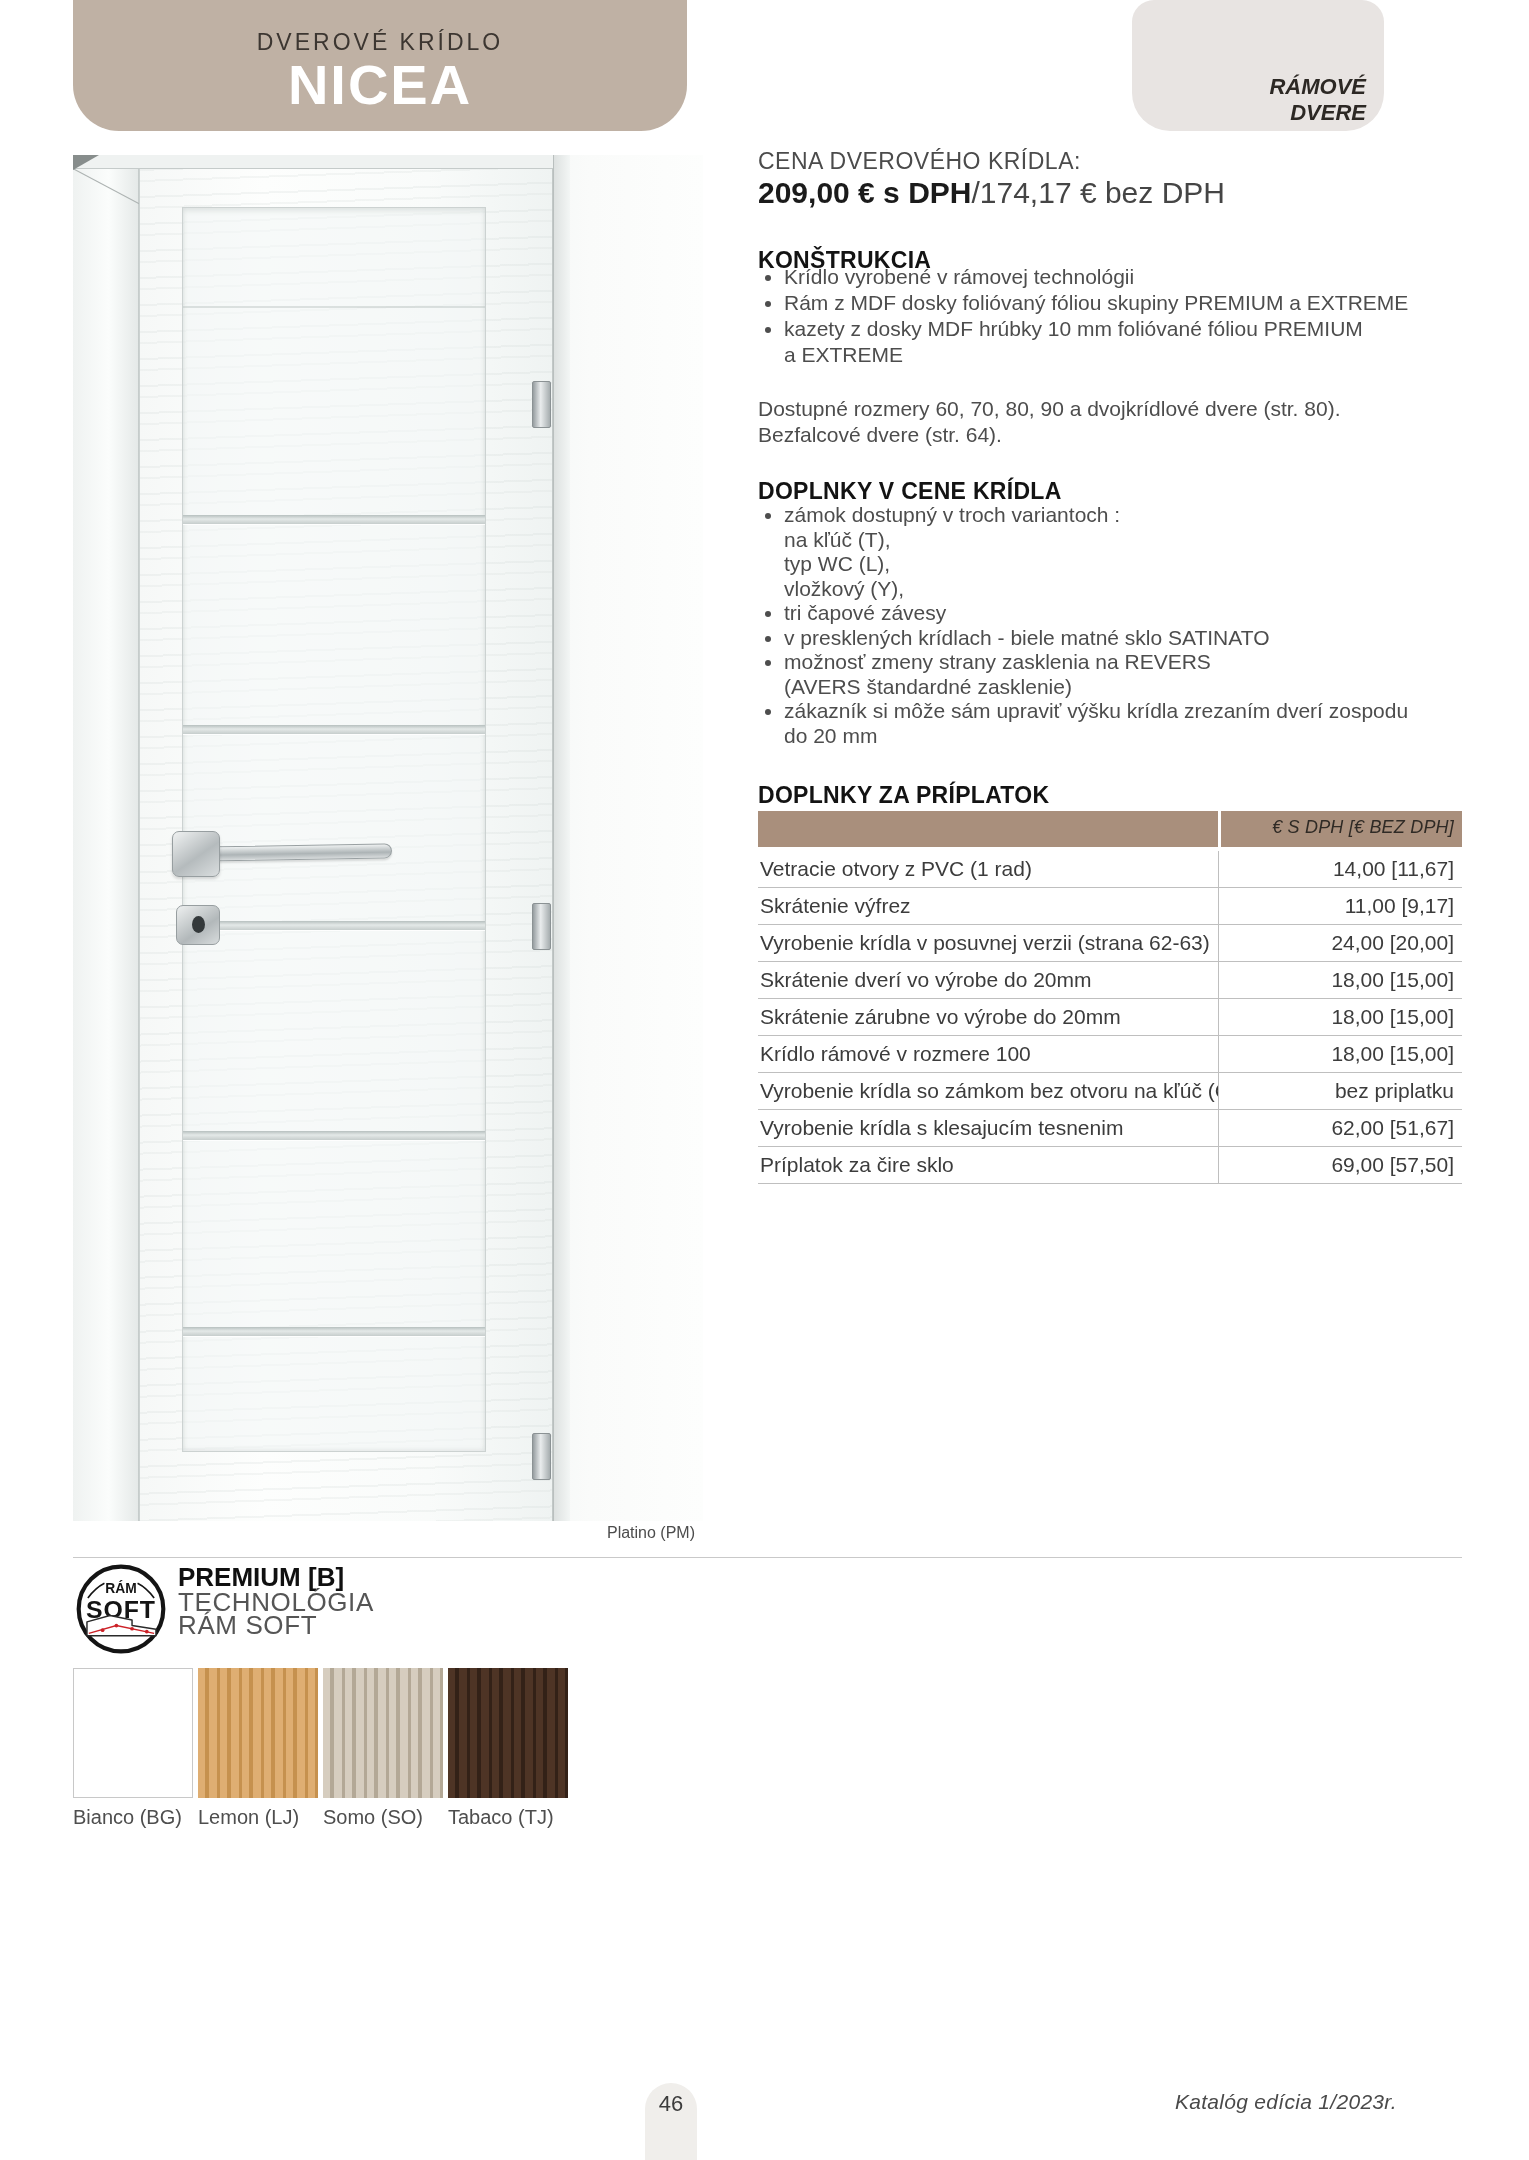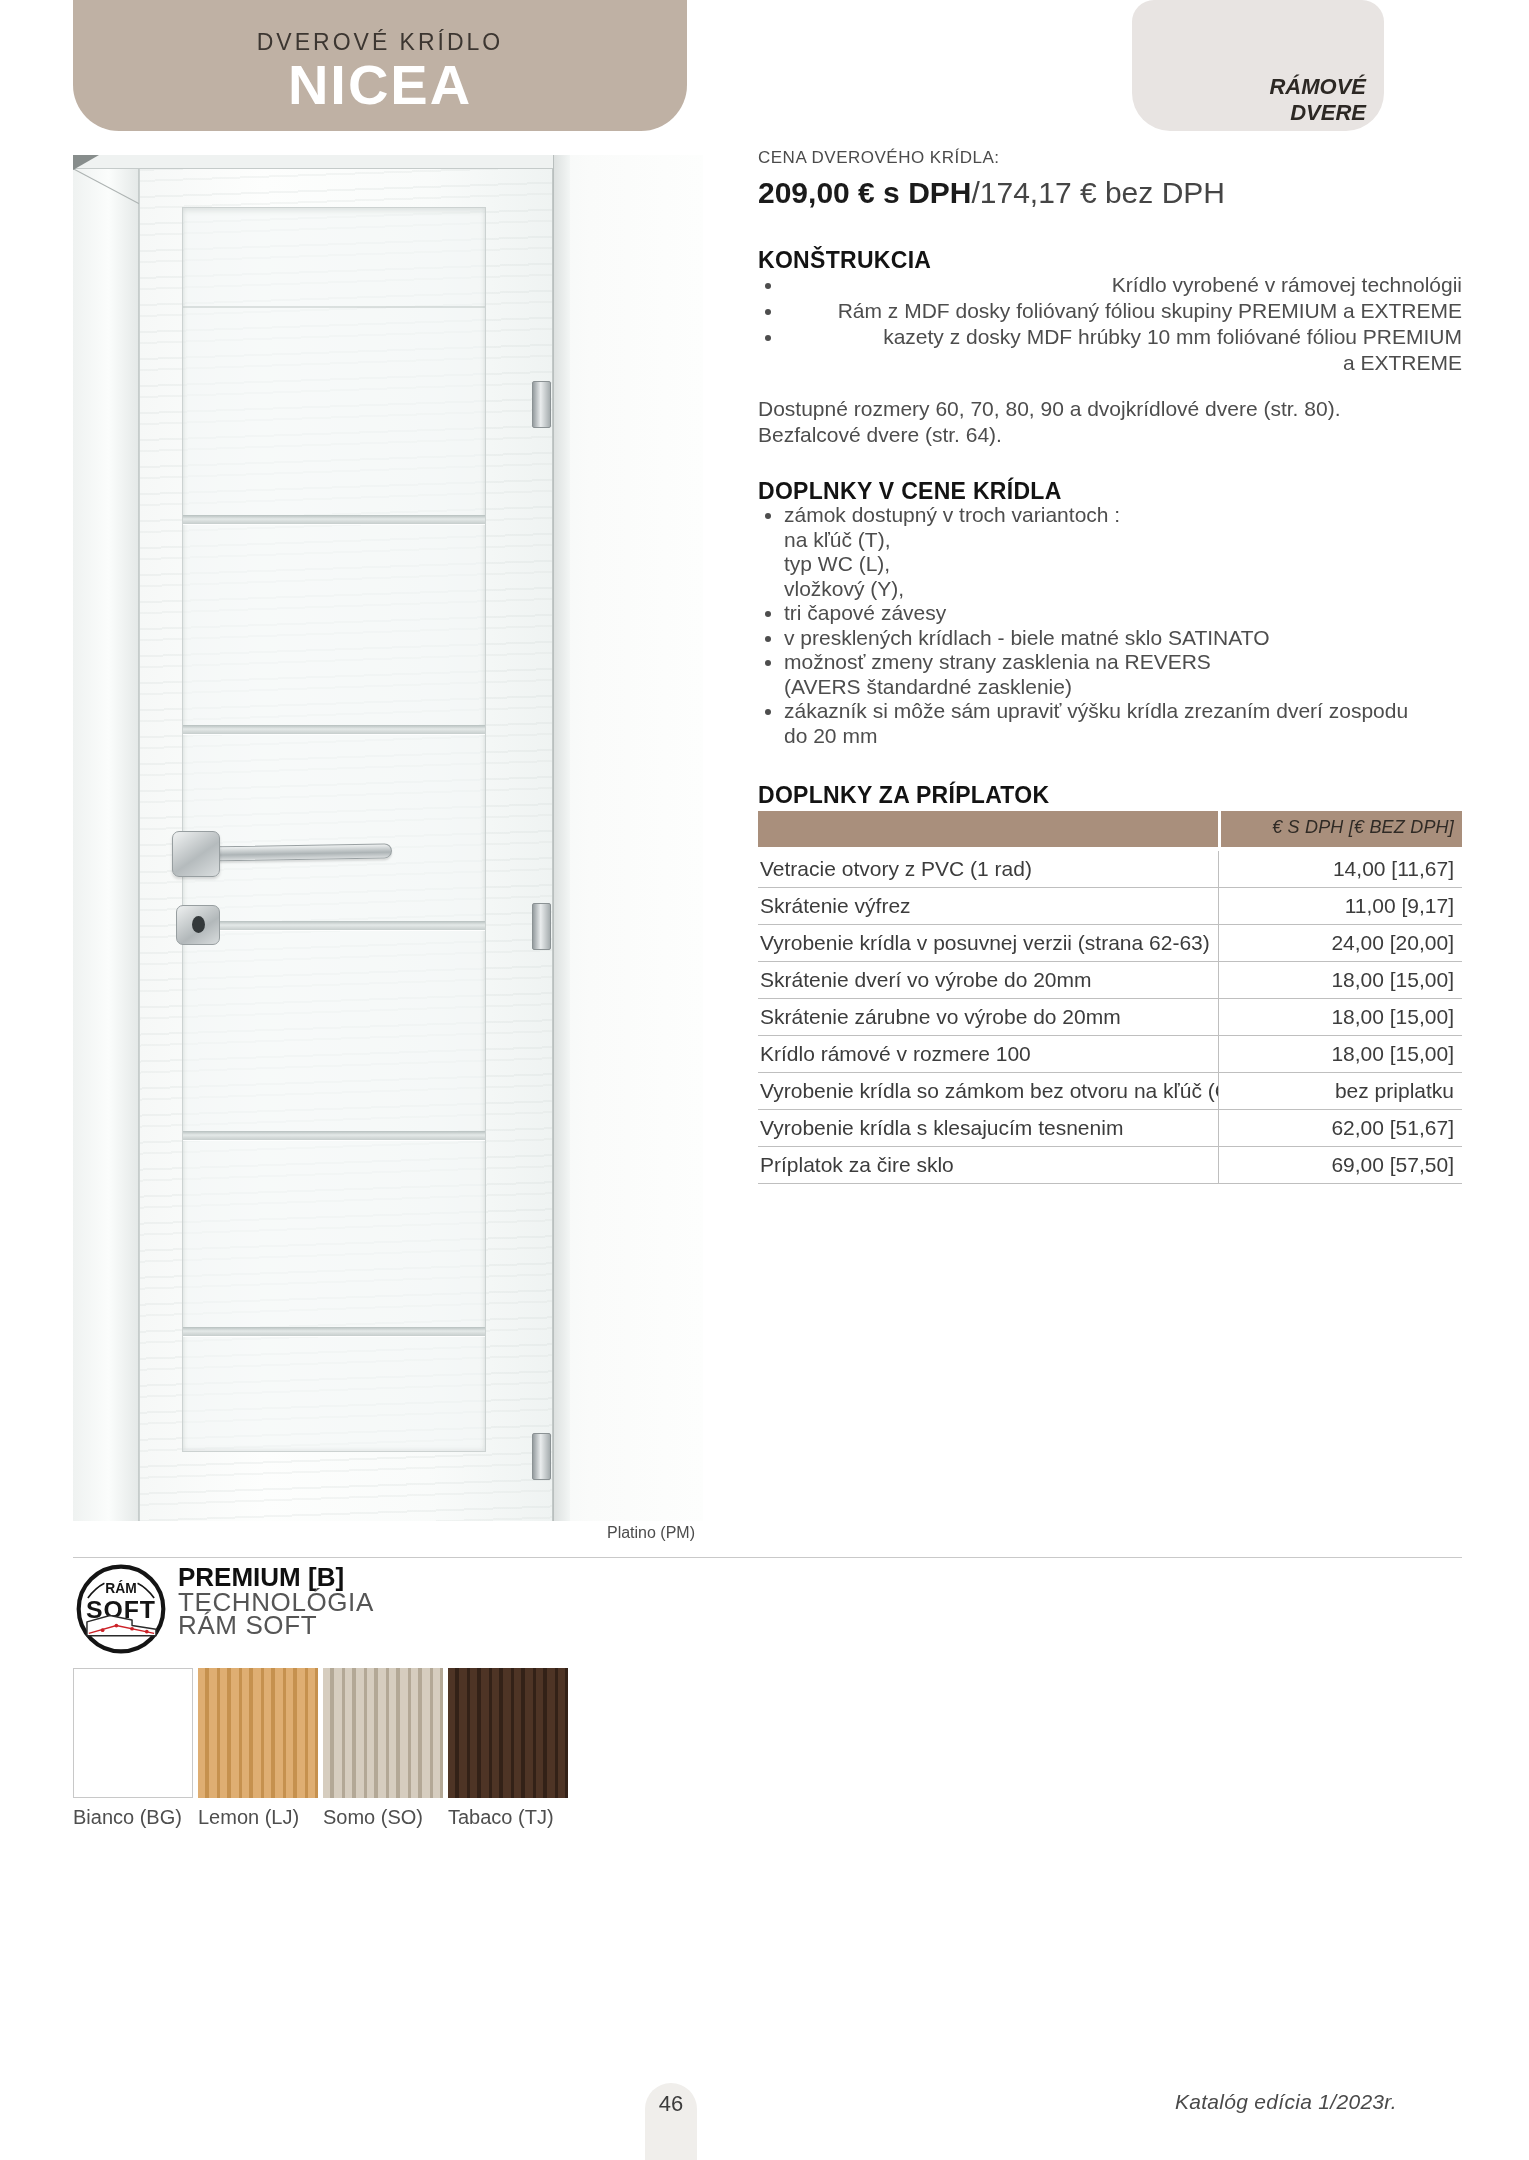--- a/index.html
+++ b/index.html
@@ -75,29 +75,29 @@
   .dp-keyhole { width:13px; height:17px; border-radius:50%; background:#34393b; margin:10px auto 0; }
   .dp-hinge { position:absolute; left:392px; width:19px; height:47px;
     background: linear-gradient(90deg,#969da0,#e9eced 45%,#a6adaf);
     border:1px solid #8b9294; border-radius:2px; }
   .h1{top:212px}.h2{top:734px}.h3{top:1264px}
   .door-caption { position:absolute; left:73px; top:1524px; width:622px;
     text-align:right; font-size:16px; color:#4c4c4c; }
 
   
   .rc { position:absolute; left:758px; width:704px; }
-  .price-label { top:148px; font-size:17px; color:#4b4b4b; letter-spacing:.5px; }
+  .price-label { top:148px; font-size:23px; color:#4b4b4b; letter-spacing:.5px; }
   .price-line { top:176px; font-size:30px; line-height:34px; color:#454545; }
   .price-gross { font-weight:700; color:#1b1b1b; }
   .sec-title { font-size:23px; font-weight:700; color:#131313; letter-spacing:.3px; }
   .t-constr { top:247px; } .t-incl { top:478px; } .t-sur { top:782px; }
   .list { list-style-position:outside; padding-left:26px; color:#4d4d4d; font-size:21px; }
   .list li { list-style:disc; }
   .list li.cont { list-style:none; }
-  .constr-list { top:272px;text-align:right; } .constr-list li { line-height:26px; }
+  .constr-list { top:264px; } .constr-list li { line-height:26px; }
   .avail { top:396px; font-size:21px; line-height:26px; color:#4d4d4d; }
   .incl-list { top:503px; } .incl-list li { line-height:24.5px; }
 
   
   .table { top:811px; }
   .thead { display:flex; height:36px; }
   .th-label { width:460px; background:var(--tan,#a98f7c); }
   .th-price { width:244px; background:var(--tan,#a98f7c); border-left:3px solid #ffffff;
     font-size:18px; font-style:italic; color:#2f2a25; text-align:right;
     line-height:33px; padding-right:8px; letter-spacing:.2px; }

